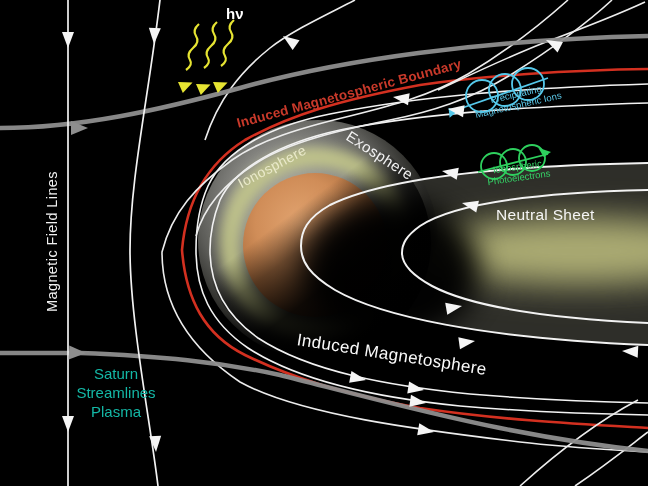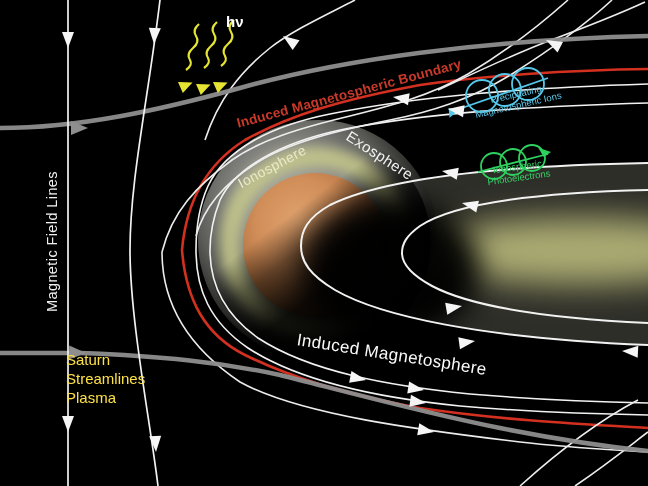--- a/index.html
+++ b/index.html
@@ -2,36 +2,36 @@
 <html><head>
 <meta charset="utf-8">
 <style>
   html,body{margin:0;padding:0;background:#000;}
   #stage{position:relative;width:648px;height:486px;background:#000;overflow:hidden;
          font-family:"Liberation Sans", sans-serif;}
   #stage svg{position:absolute;left:0;top:0;}
   .lbl{position:absolute;white-space:nowrap;pointer-events:none;}
   .lbl-mfl{left:44px;top:312px;color:#f0f0f0;font-size:14.5px;
            transform:rotate(-90deg);transform-origin:0 0;letter-spacing:.4px;}
-  .lbl-hv{left:226px;top:5px;color:#fff;font-size:15px;font-weight:bold;margin-top:8px;}
+  .lbl-hv{left:226px;top:5px;color:#fff;font-size:15px;font-weight:bold;}
   .lbl-imb{left:237px;top:116px;color:#c8392a;font-size:13.5px;font-weight:bold;
            transform:rotate(-15deg);transform-origin:0 50%;letter-spacing:.2px;}
   .lbl-prec{left:461px;top:101px;color:#5cc8e8;font-size:9.5px;width:110px;
             text-align:center;line-height:11px;transform:rotate(-13deg);transform-origin:0 0;white-space:normal;}
   .lbl-iphoto{left:474px;top:167px;color:#35d065;font-size:9.5px;width:86px;
             text-align:center;line-height:11px;transform:rotate(-8deg);transform-origin:0 0;white-space:normal;}
   .lbl-ns{left:496px;top:206px;color:#f5f5f5;font-size:15.5px;letter-spacing:.3px;}
   .lbl-exo{left:348px;top:126px;color:#f2f2f2;font-size:15px;
            transform:rotate(33deg);transform-origin:0 50%;letter-spacing:.5px;}
   .lbl-iono{left:239px;top:176px;color:#eaeacb;font-size:14px;
            transform:rotate(-28deg);transform-origin:0 50%;letter-spacing:.5px;}
   .lbl-im{left:297px;top:330px;color:#fafafa;font-size:17px;
            transform:rotate(9deg);transform-origin:0 50%;letter-spacing:.4px;}
-  .lbl-sps{left:66px;top:350px;color:#fde047;font-size:15px;width:100px;
-           line-height:19px;white-space:normal;}
+  .lbl-sps{left:66px;top:364px;color:#14b8a6;font-size:15px;width:100px;
+           text-align:center;line-height:19px;white-space:normal;}
 </style>
 </head>
 <body>
 
 <div id="stage">
 
 <svg width="648" height="486" viewBox="0 0 648 486">
   <defs>
     <radialGradient id="exoGrad" cx="40%" cy="36%" r="62%">
       <stop offset="0%" stop-color="#aeaeaa"></stop>
@@ -161,20 +161,21 @@
 <div class="lbl lbl-hv">hν</div>
 <div class="lbl lbl-imb">Induced Magnetospheric Boundary</div>
 <div class="lbl lbl-prec">
   <div>Precipitating</div>
   <div>Magnetospheric Ions</div>
 </div>
 <div class="lbl lbl-iphoto">
   <div>Ionospheric</div>
   <div>Photoelectrons</div>
 </div>
+<div class="lbl lbl-ns">Neutral Sheet</div>
 <div class="lbl lbl-exo">Exosphere</div>
 <div class="lbl lbl-iono">Ionosphere</div>
 <div class="lbl lbl-im">Induced Magnetosphere</div>
 <div class="lbl lbl-sps">
   <div>Saturn</div>
   <div>Streamlines</div>
   <div>Plasma</div>
 </div>
 
 </div>

